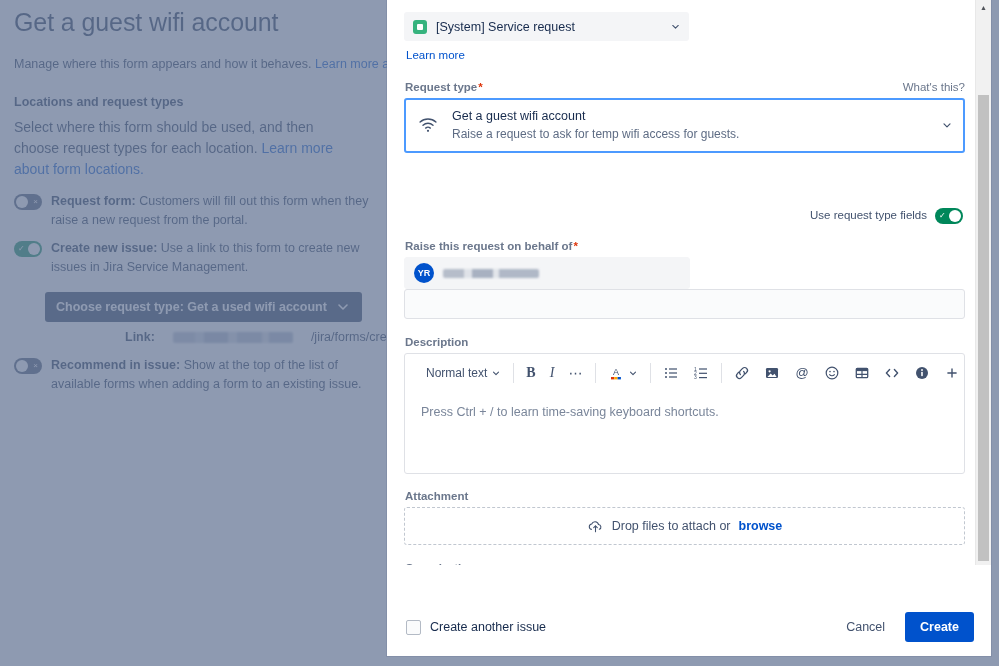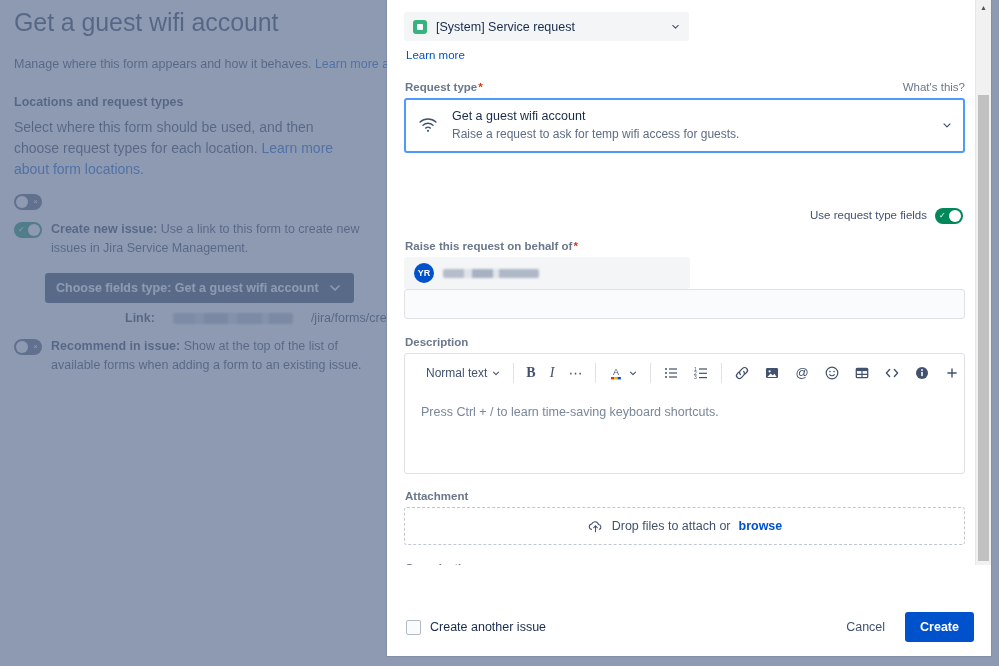--- a/index.html
+++ b/index.html
@@ -400,36 +400,40 @@
       <span>Select where this form should be used, and then choose request types for each location.</span>
       <a class="bg-link" href="#">Learn more about form locations.</a>
     </p>
 
     
     <div class="opt-row">
       <div class="toggle">
         <span class="mark x">×</span>
         <span class="knob"></span>
       </div>
+      <div class="opt-text">
+        <b>Request form:</b>
+        <span>Customers will fill out this form when they raise a new request from the portal.</span>
+      </div>
     </div>
 
     
     <div class="opt-row">
       <div class="toggle on">
         <span class="mark check">✓</span>
         <span class="knob"></span>
       </div>
       <div class="opt-text">
         <b>Create new issue:</b>
         <span>Use a link to this form to create new issues in Jira Service Management.</span>
       </div>
     </div>
 
     <div class="choose-btn">
-      <span>Choose fields type: Get a guest wifi account</span>
+      <span>Choose request type: Get a used wifi account</span>
       <svg class="tb-icon" viewBox="0 0 16 16" width="11" height="11">
         <path d="M4 6l4 4 4-4" stroke="#ffffff" stroke-width="1.6" fill="none" stroke-linecap="round" stroke-linejoin="round"></path>
       </svg>
     </div>
 
     <div class="link-row">
       <b>Link:</b>
       <span class="redacted"></span>
         <span>/jira/forms/create</span>
       <svg class="copy-icon" width="12" height="12" viewBox="0 0 16 16">

